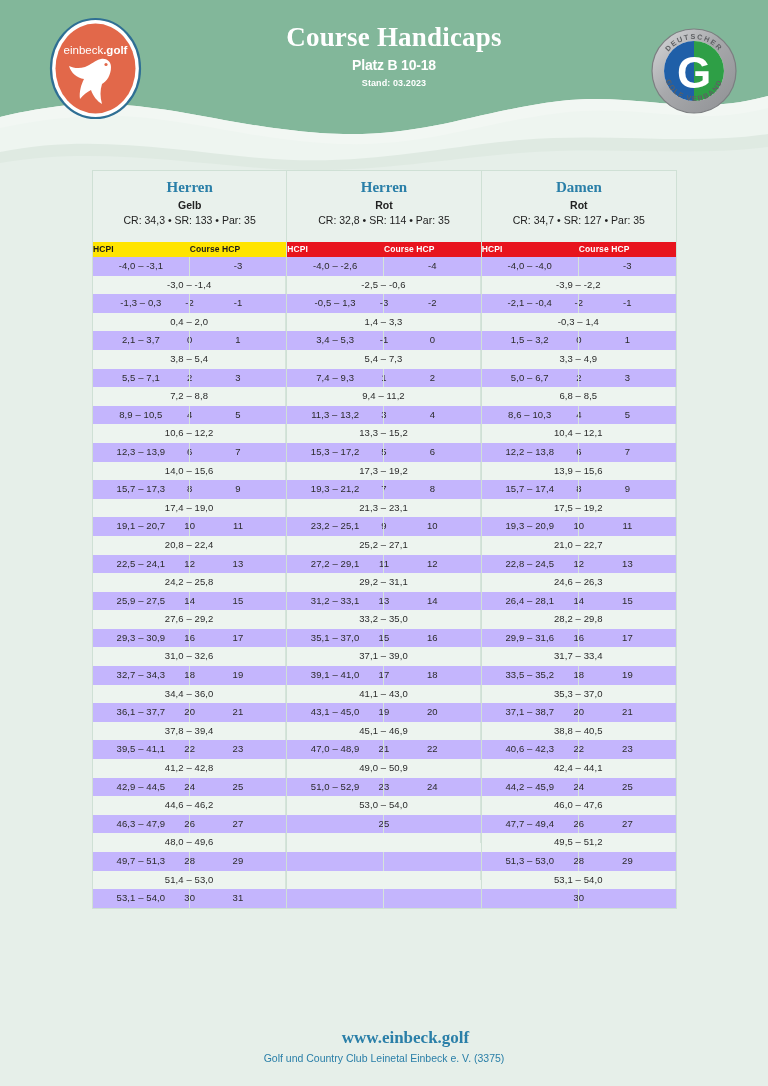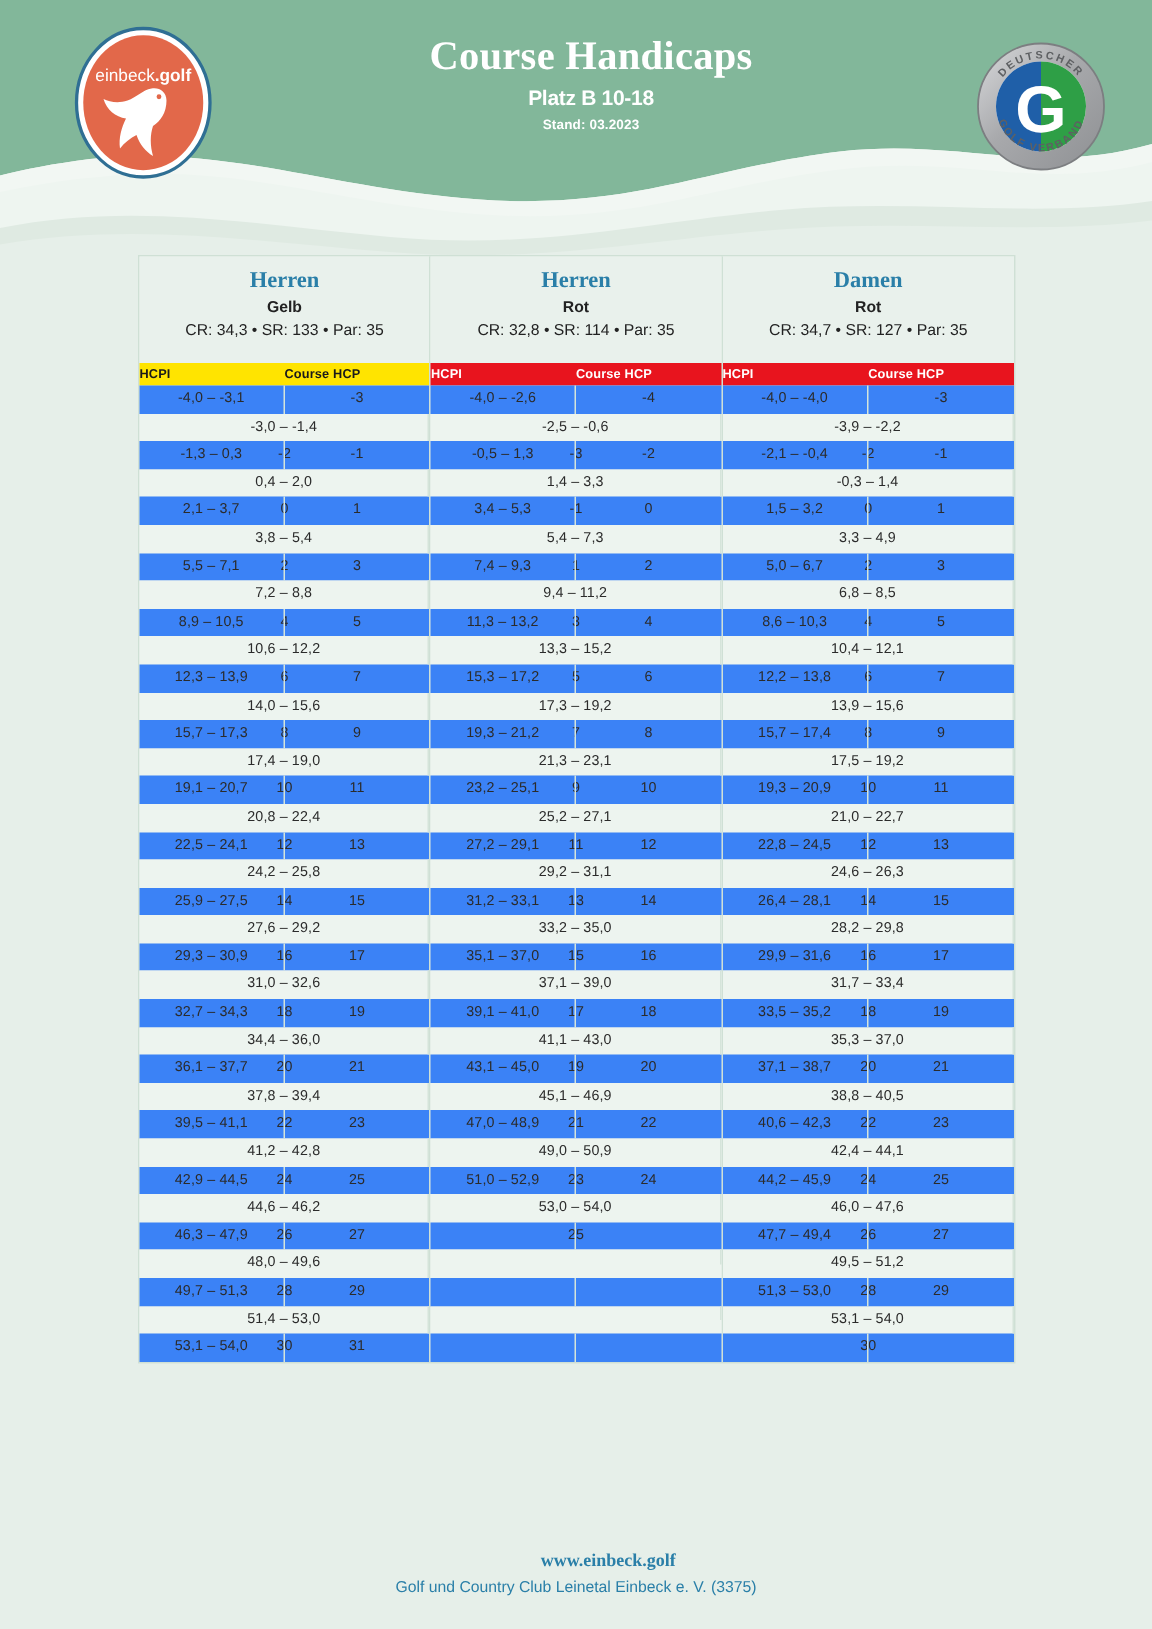--- a/index.html
+++ b/index.html
@@ -121,21 +121,21 @@
   .col-head .ch:first-child { border-right: 1px solid rgba(255,255,255,0.0); }
 
   .hdr-yellow { background: #ffe400; color: #1a1a1a; }
   .hdr-red    { background: #e8141e; color: #ffffff; }
 
   .rows { }
   .row {
     display: flex;
     height: 18.6px;
   }
-  .row.odd  { background: #3b82f6; }
+  .row.odd  { background: #c4b5fd; }
   .row.even { background: #edf4ef; flex-direction: column; }
   .row .c {
     flex: 1 1 50%;
     text-align: center;
     font-size: 9.5px;
     color: #2b2b2b;
     line-height: 18.6px;
     letter-spacing: 0.1px;
   }
   .row .c:first-child { border-right: 1px solid #d5e4da; }
@@ -144,21 +144,21 @@
   
   .footer {
     position: absolute;
     left: 0; bottom: 22px; width: 768px;
     text-align: center;
     z-index: 5;
   }
   .footer-url {
     font-family: "Liberation Serif", serif;
     font-weight: bold;
-    font-size: 12px;
+    font-size: 17px;
     color: #2a7fa8;
     padding-left: 43px;
   }
   .footer-club {
     font-family: "Liberation Sans", sans-serif;
     font-size: 10.5px;
     color: #2a7fa8;
     margin-top: 4px;
   }
 </style>

